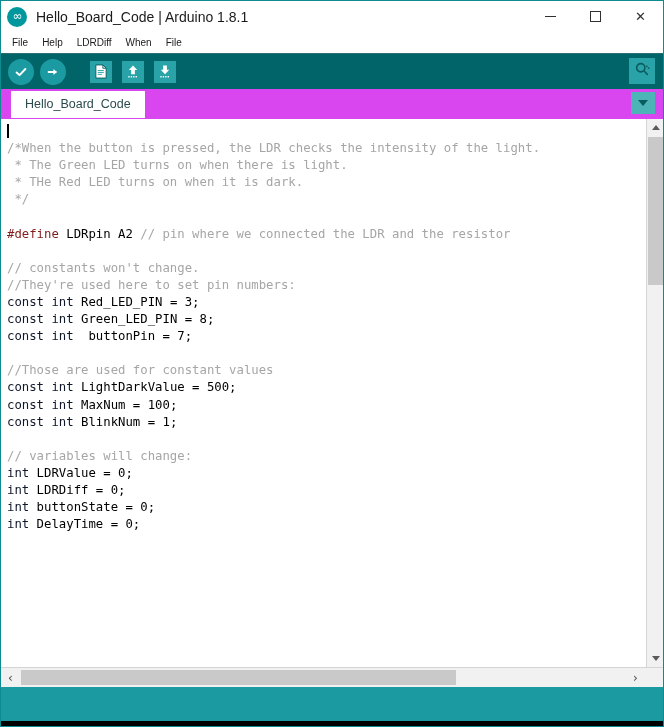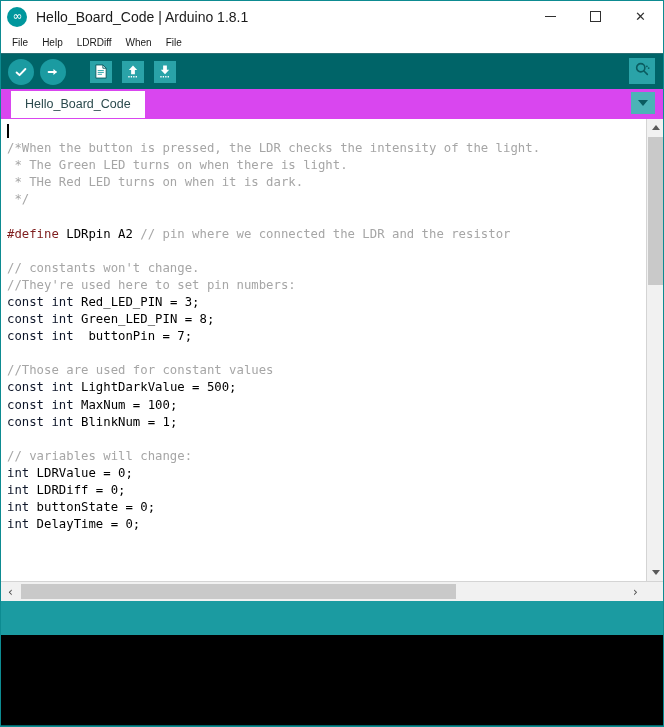--- a/index.html
+++ b/index.html
@@ -150,21 +150,21 @@
   .caret-down {
     width: 0; height: 0;
     border-left: 5px solid transparent;
     border-right: 5px solid transparent;
     border-top: 6px solid #0a5c60;
   }
 
   
   .editor-wrap {
     position: relative;
-    height: 462px;
+    height: 548px;
     background: #ffffff;
     display: flex;
   }
   .editor {
     position: relative;
     flex: 1 1 auto;
     overflow: hidden;
     background: #ffffff;
     padding: 4px 0 0 6px;
   }

